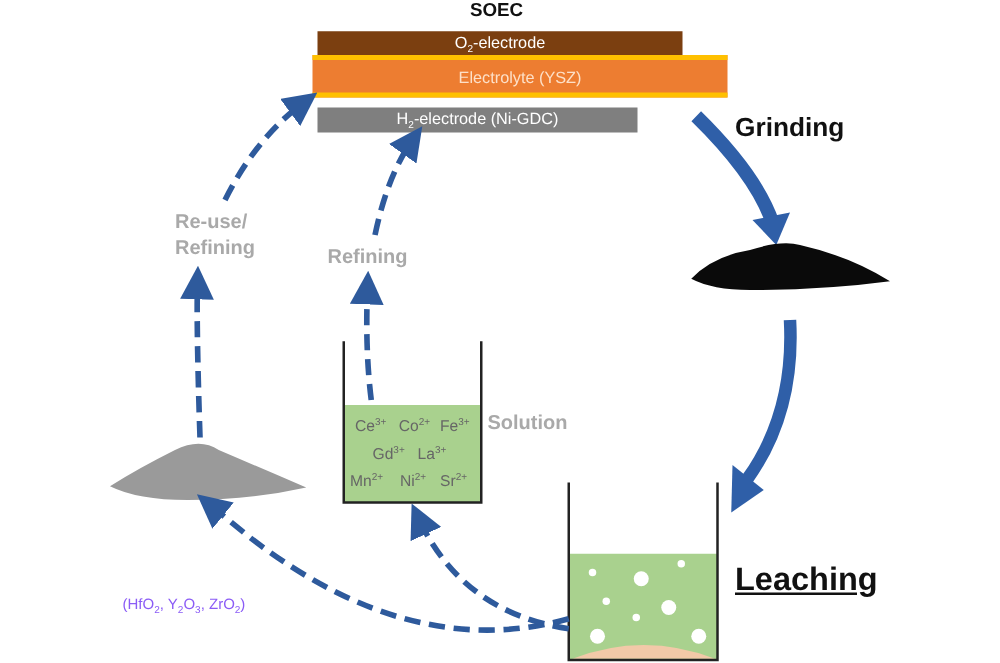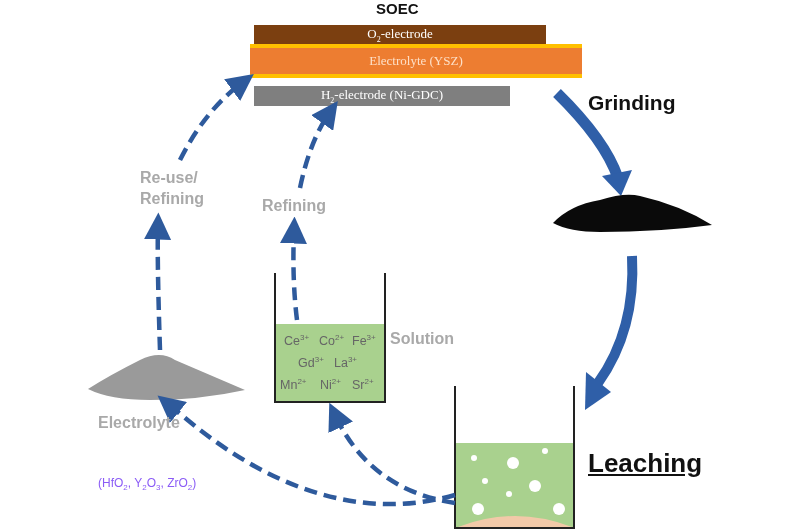--- a/index.html
+++ b/index.html
@@ -1,19 +1,19 @@
 <!DOCTYPE html>
 <html><head>
 <meta charset="utf-8">
 <style>
   html, body { margin:0; padding:0; background:#ffffff; }
   body { width:800px; height:530px; position:relative; overflow:hidden; font-family:"Liberation Sans", sans-serif; }
   .abs { position:absolute; }
   .title { font-weight:bold; color:#111; }
-  .layer { position:absolute; color:#fff; text-align:center; font-size:13px; display:flex; align-items:center; justify-content:center;font-family:Liberation Serif, serif; }
+  .layer { position:absolute; color:#fff; text-align:center; font-size:13px; display:flex; align-items:center; justify-content:center; }
   .grey-label { color:#a9a9a9; font-size:16px; font-weight:bold; line-height:21px; }
   .ion { font-size:12.5px; color:#666; position:absolute; }
   sup, sub { font-size:8px; }
   svg { position:absolute; left:0; top:0; }
 </style>
 </head>
 <body>
 
 <div class="abs title" style="left:376px; top:0px; font-size:15px; width:80px; text-align:left;">SOEC</div>
 
@@ -88,21 +88,20 @@
 <div class="abs title" style="left:588px; top:448px; font-size:26px;text-decoration:underline;">Leaching</div>
 
 <div class="abs grey-label" style="left:140px; top:167px;">
   <div>Re-use/</div>
   <div>Refining</div>
 </div>
 <div class="abs grey-label" style="left:262px; top:195px;">Refining</div>
 <div class="abs grey-label" style="left:390px; top:328px;">Solution</div>
 
 <div class="abs grey-label" style="left:98px; top:412px;">
-  <div>Electrolyte</div>
 </div>
 <div class="abs" style="left:98px; top:476px; color:#8b5cf6; font-size:12px;">
   <span>(HfO</span><sub>2</sub><span>, Y</span><sub>2</sub><span>O</span><sub>3</sub><span>, ZrO</span><sub>2</sub><span>)</span>
 </div>
 
 <div class="ion" style="left:284px; top:333px;"><span>Ce</span><sup>3+</sup></div>
 <div class="ion" style="left:319px; top:333px;text-align:right;"><span>Co</span><sup>2+</sup></div>
 <div class="ion" style="left:352px; top:333px;"><span>Fe</span><sup>3+</sup></div>
 <div class="ion" style="left:298px; top:355px;"><span>Gd</span><sup>3+</sup></div>
 <div class="ion" style="left:334px; top:355px;"><span>La</span><sup>3+</sup></div>

